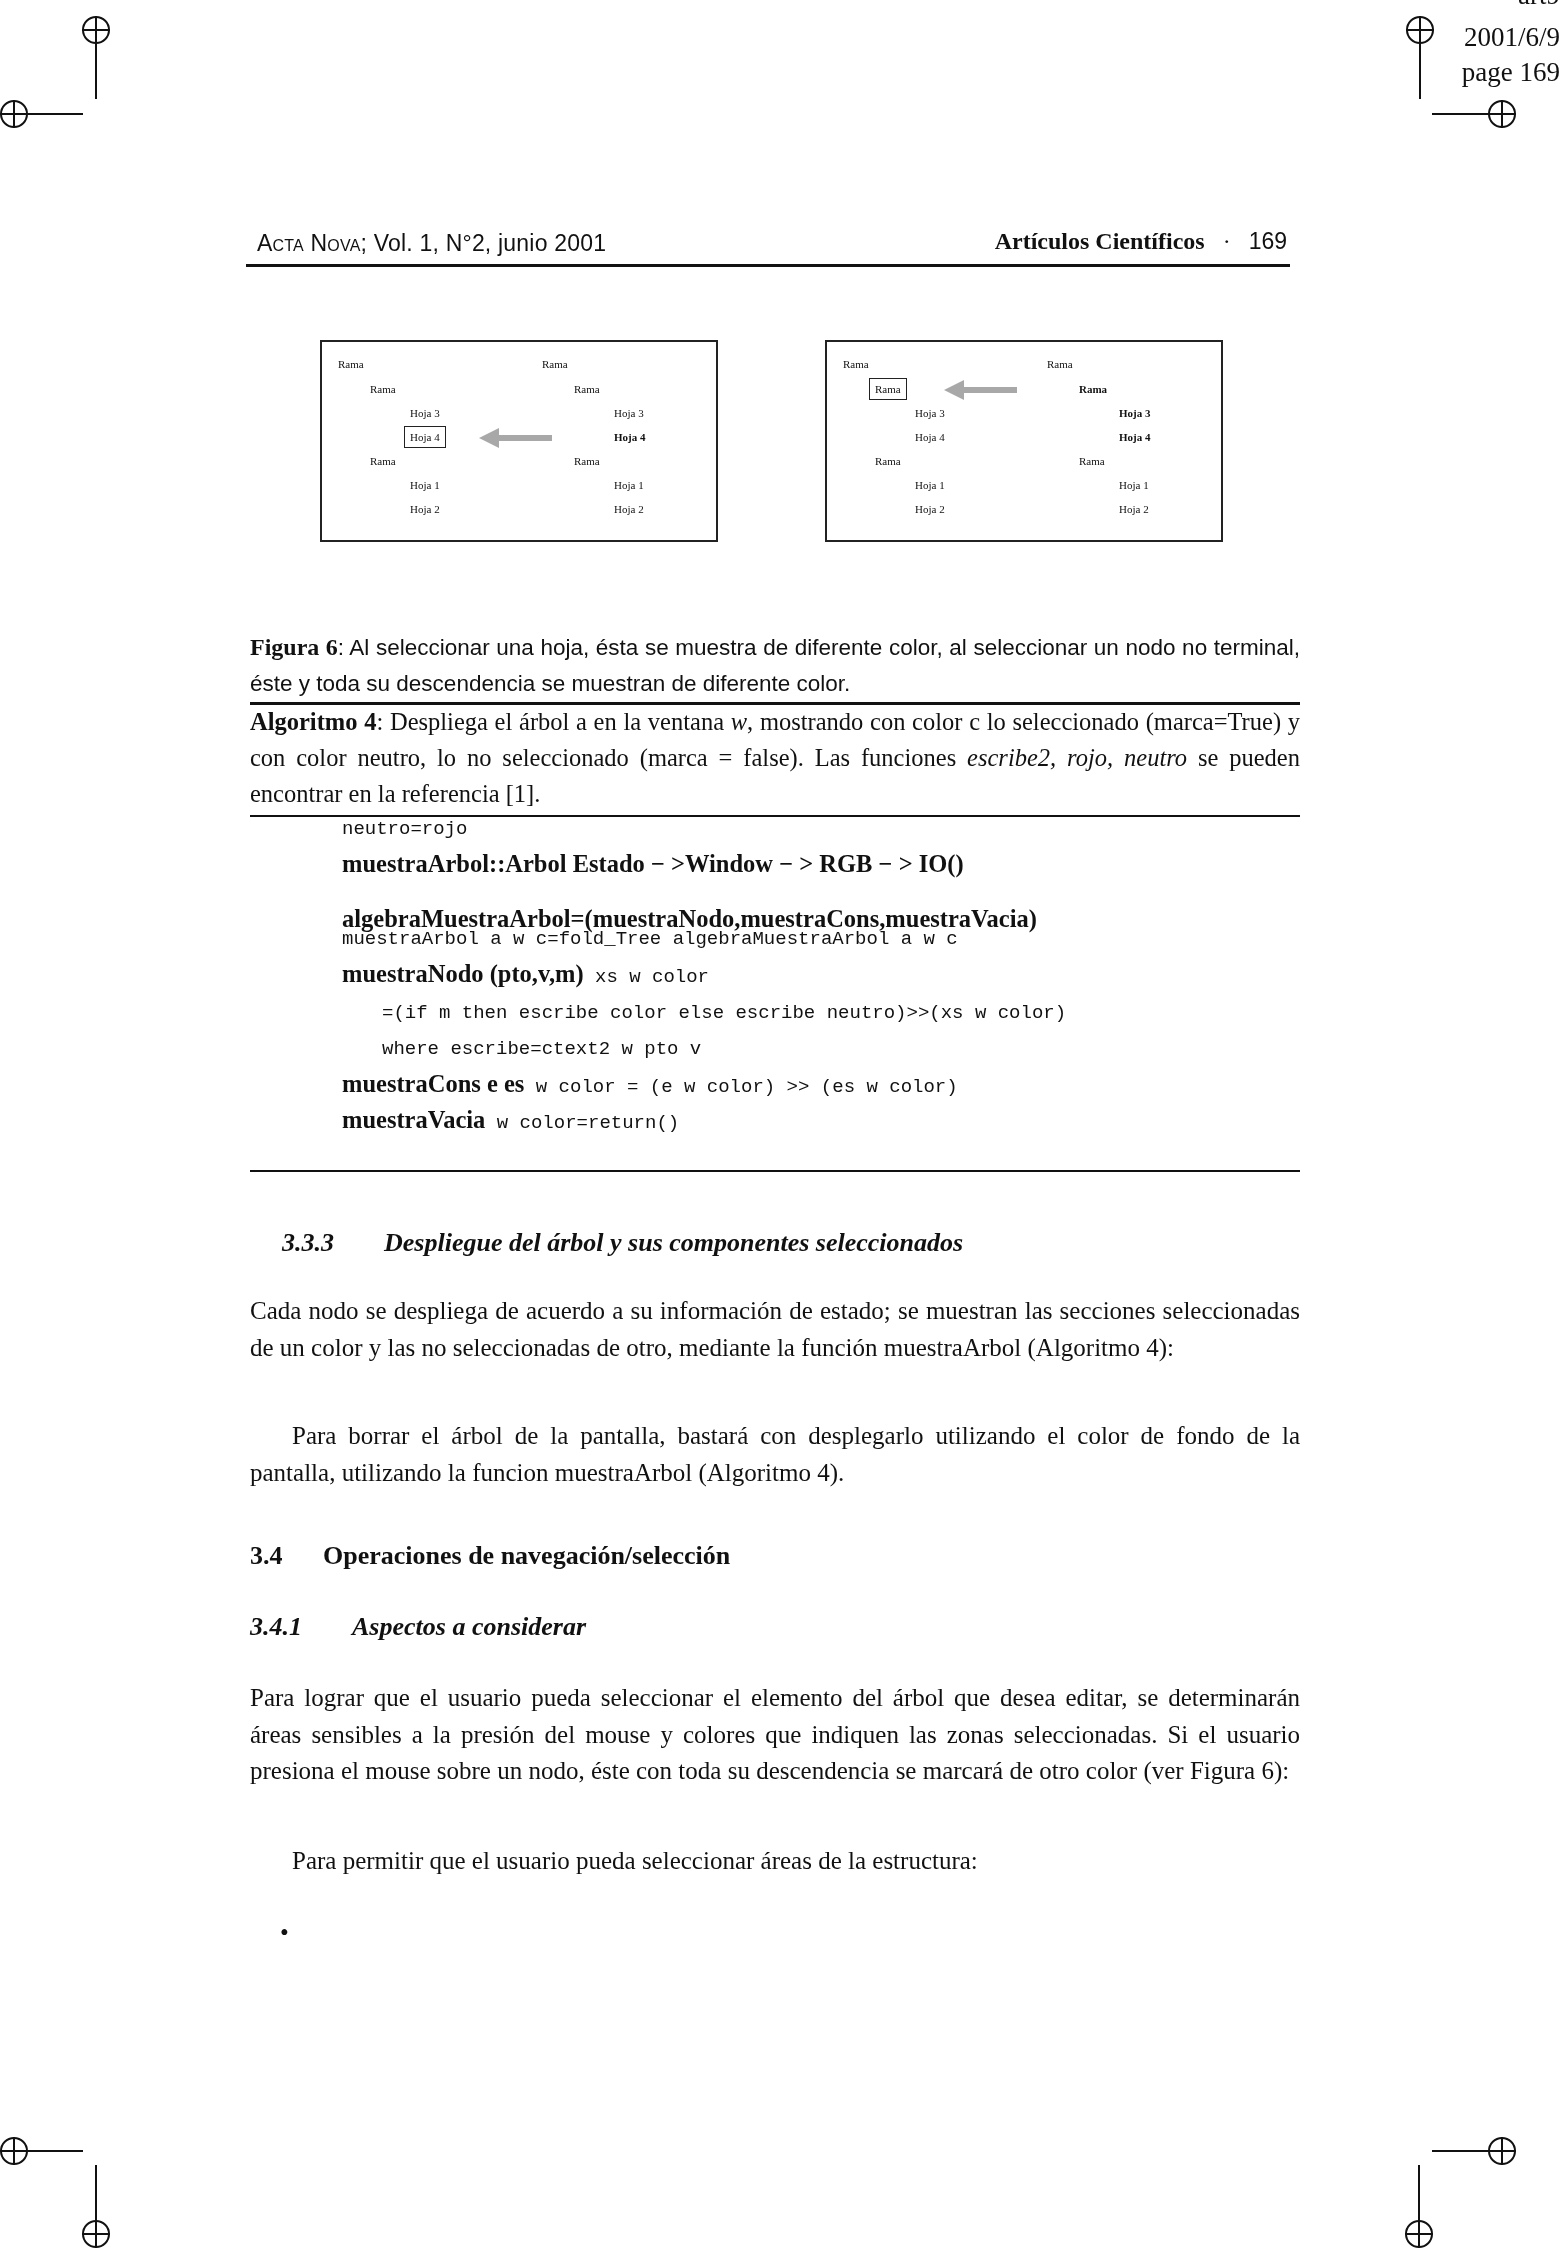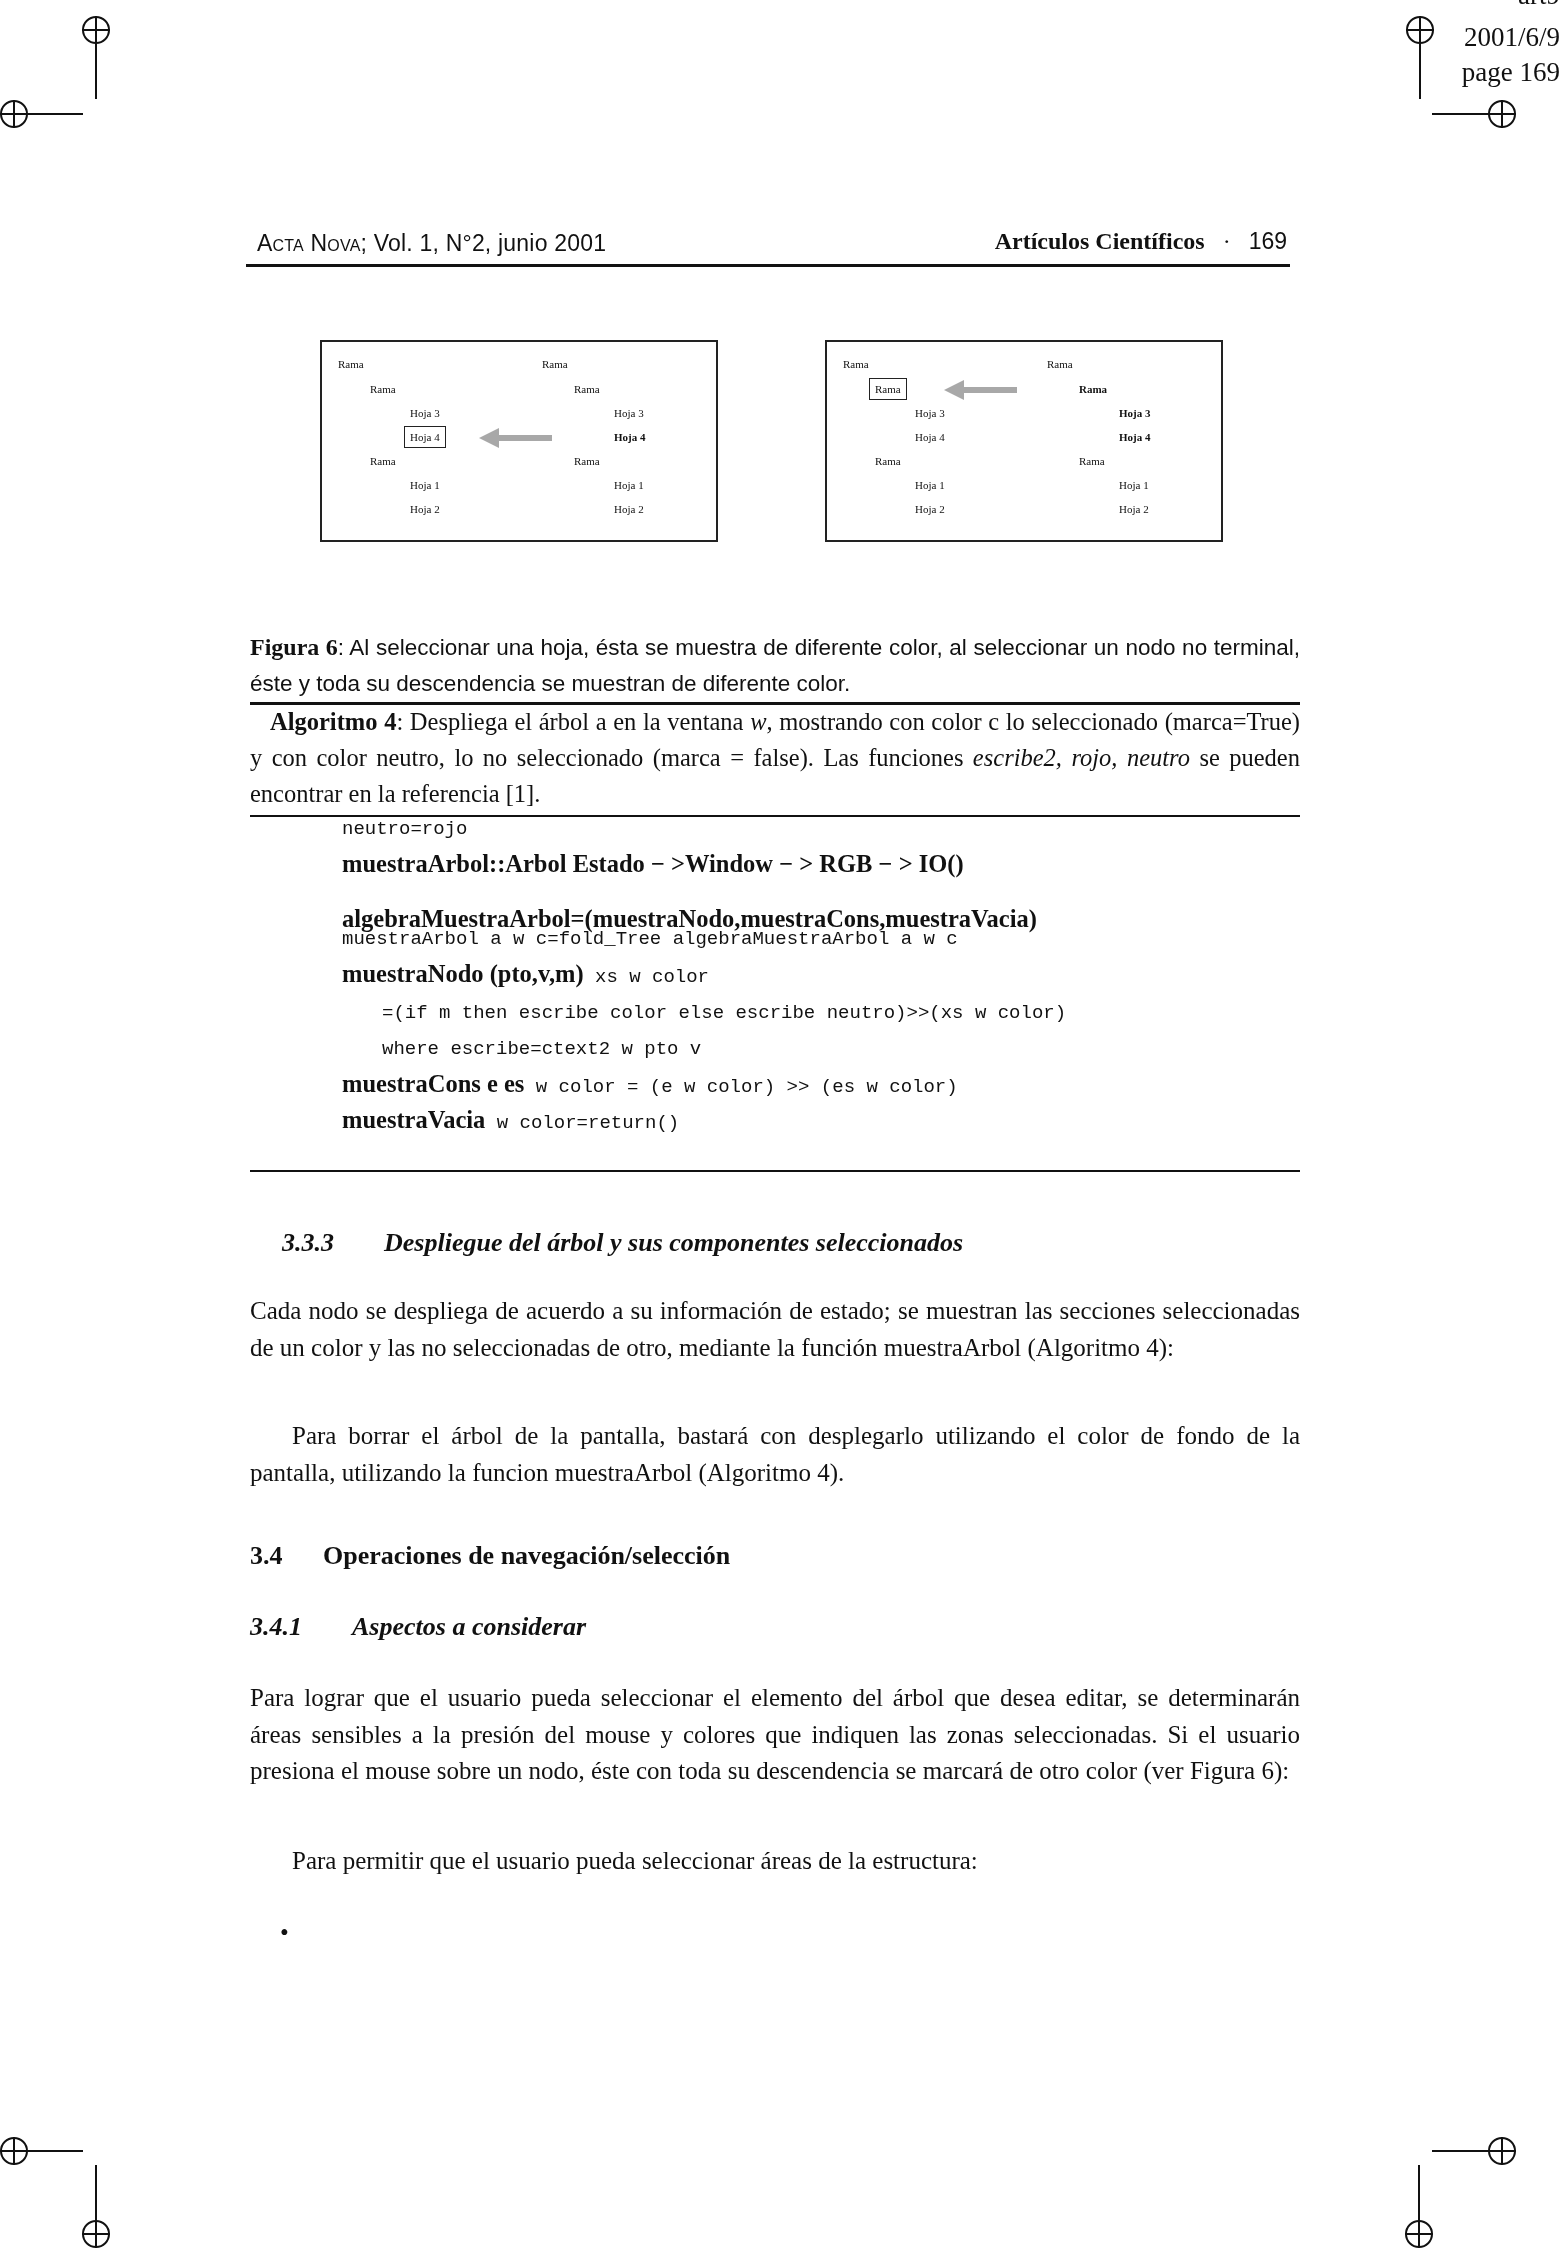--- a/index.html
+++ b/index.html
@@ -30,21 +30,21 @@
   .tree-item.bold { font-weight: bold; }
   .tree-item.sel { border: 1.5px solid #222; padding: 0 5px; margin-left: -6px; margin-top: -1px; }
   .arrow { position: absolute; height: 6px; background: #a8a8a8; }
   .arrow::before { content: ""; position: absolute; left: -18px; top: -7px; border-right: 20px solid #a8a8a8; border-top: 10px solid transparent; border-bottom: 10px solid transparent; }
 
   .caption { position: absolute; left: 250px; top: 605px; width: 1050px; font-family: "Liberation Sans", sans-serif; font-size: 22.5px; line-height: 36px; text-align: justify; margin-top: 24px; }
   .caption .lbl { font-family: "Liberation Serif", serif; font-weight: bold; font-size: 24px; }
 
   .rule { position: absolute; left: 250px; width: 1050px; background: #111; }
   .algo-desc { position: absolute; left: 250px; top: 702px; width: 1050px; font-size: 24.5px; line-height: 36px; text-align: justify; }
-  .algo-desc .lbl { font-weight: bold; margin-left: 20px; }
+  .algo-desc .lbl { font-weight: bold; }
   .algo-desc i { font-style: italic; }
 
   .code { position: absolute; left: 342px; top: 814px; width: 900px; }
   .code .ln { position: absolute; white-space: pre; }
   .code .tt { font-family: "Liberation Mono", "DejaVu Sans Mono", monospace; font-size: 19px; }
   .code .rm { font-family: "Liberation Serif", serif; font-size: 24.5px; font-weight: bold; }
 
   .h3 { position: absolute; left: 250px; font-size: 26px; font-style: italic; font-weight: bold; }
   .h3 .num { display: inline-block; width: 102px; }
   .h2 { position: absolute; left: 250px; font-size: 26px; font-weight: bold; }

